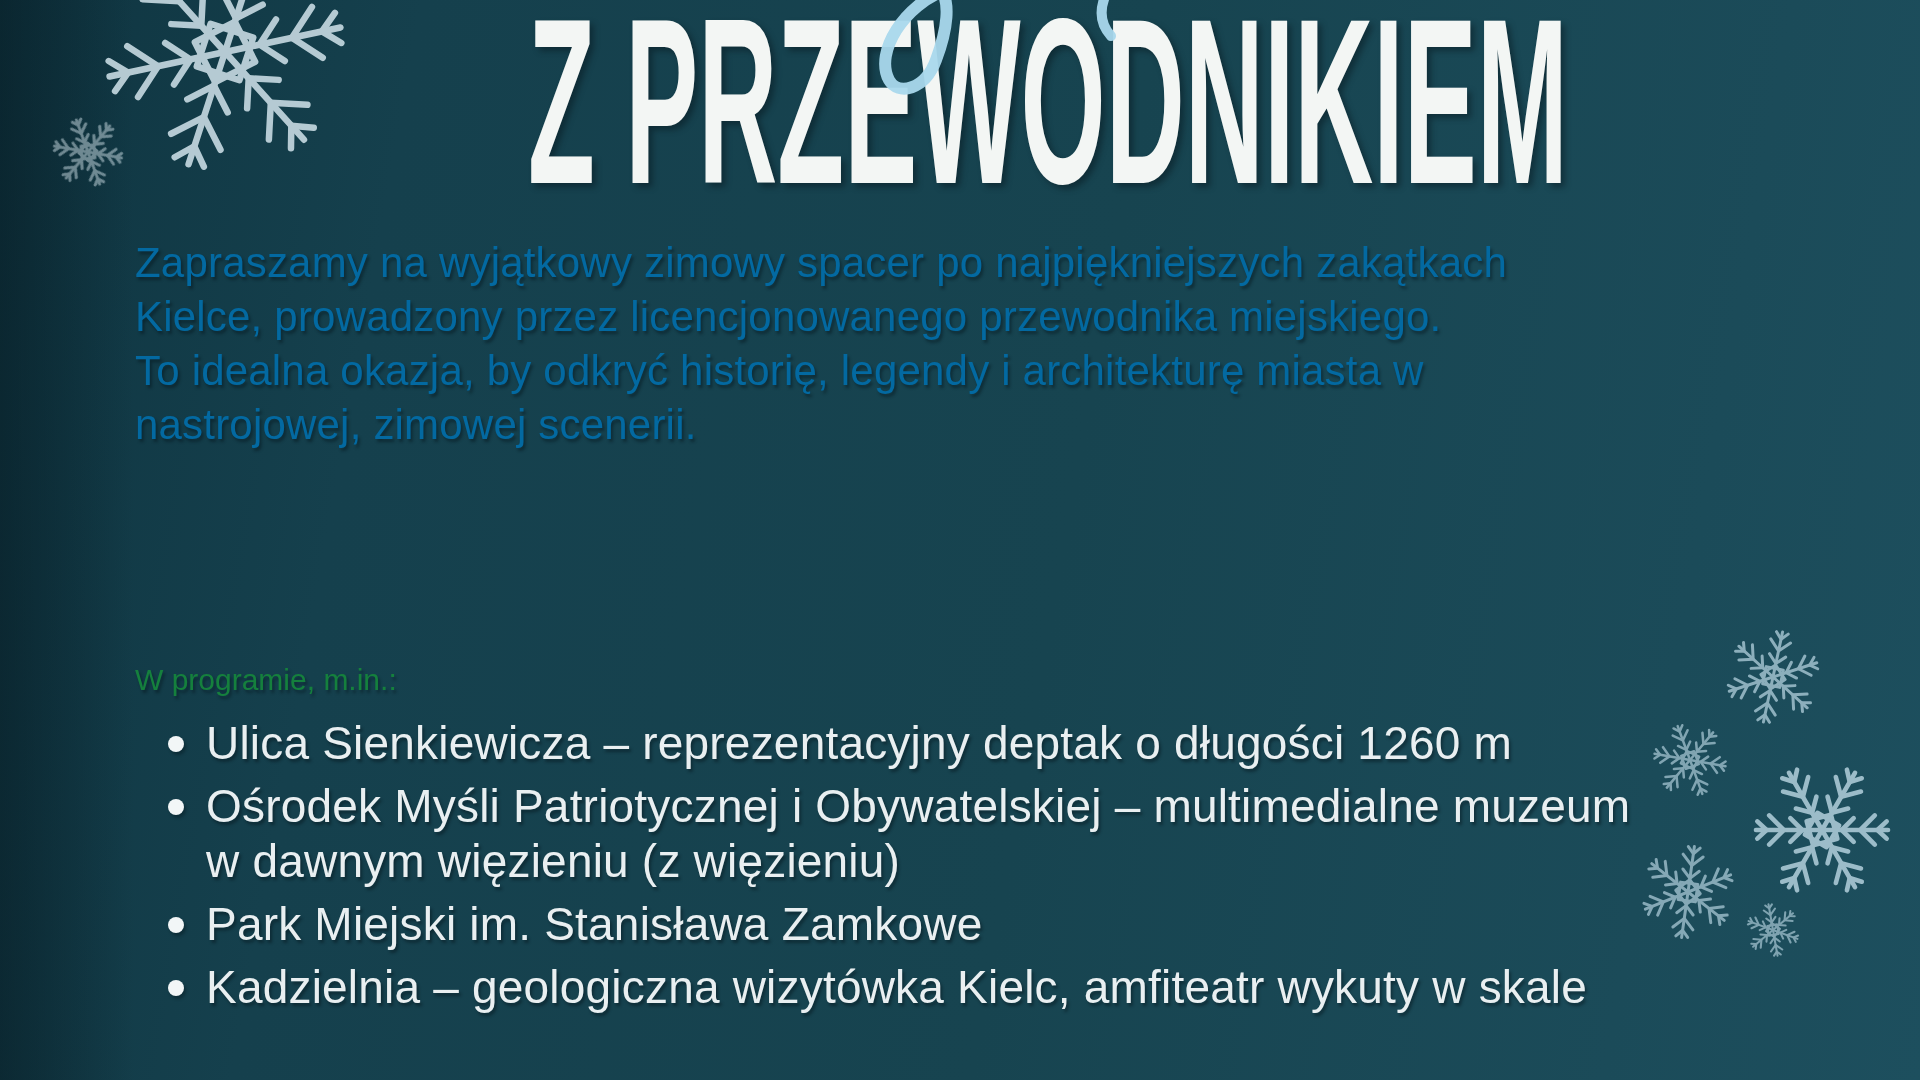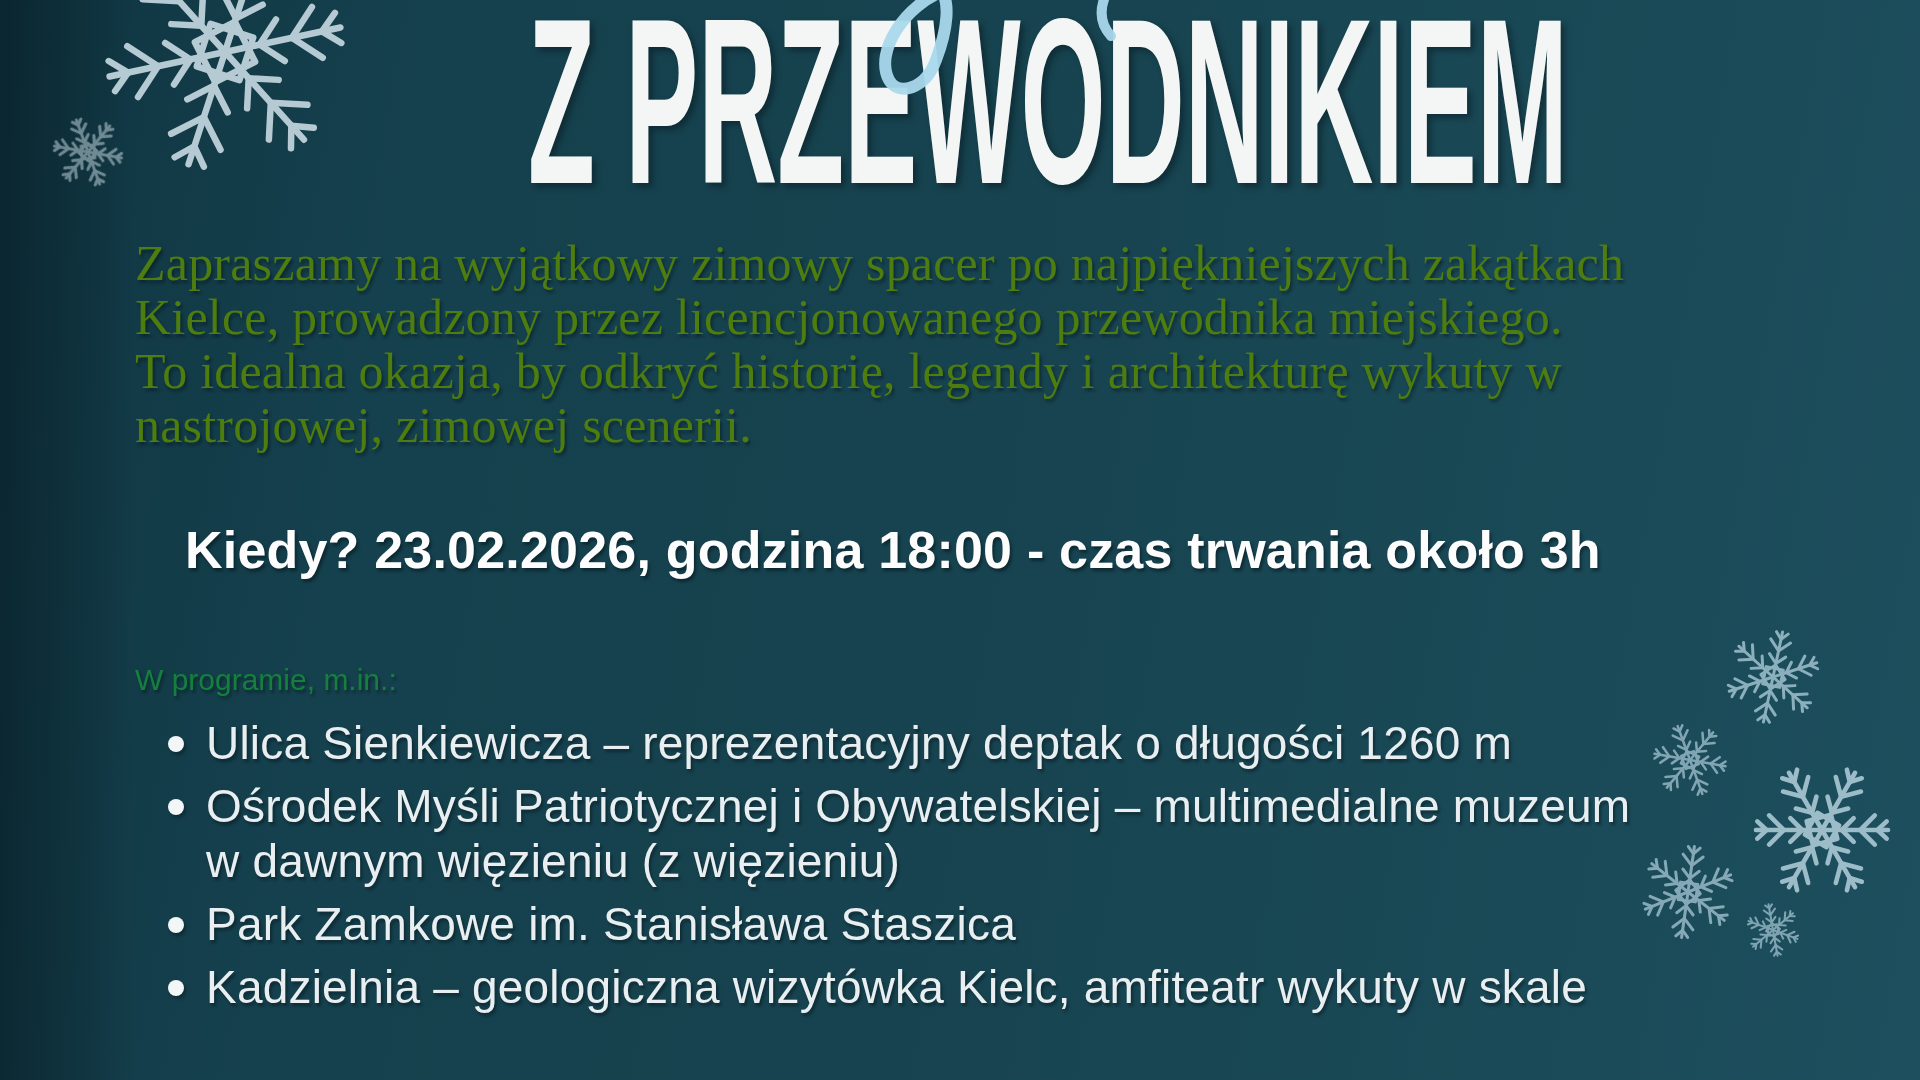--- a/index.html
+++ b/index.html
@@ -37,25 +37,24 @@
   .flourish-svg {
     position: absolute; left: 0; top: 0;
     z-index: 3;
     pointer-events: none;
   }
 
   .text-layer { position: absolute; inset: 0; z-index: 2; }
 
   .intro {
     position: absolute; left: 135px; top: 236px;
-    font-size: 50px; line-height: 54px;
-    color: #4d7c0f;
+    font-size: 42px; line-height: 54px;
+    color: #0369a1;
     text-shadow: 2px 3px 3px rgba(4,18,24,0.45);
     letter-spacing: 0.2px;
-    font-family: Liberation Serif, serif;
   }
   .intro .line { white-space: nowrap; }
 
   .when {
     position: absolute; left: 185px; top: 520px;
     font-size: 52px; line-height: 60px;
     font-weight: 700;
     color: #fdfdfd;
     white-space: nowrap;
     text-shadow: 2px 3px 3px rgba(4,18,24,0.5);
@@ -144,25 +143,24 @@
     <path stroke-width="12" d="M 946 -10 C 905 4 874 52 889 80 C 898 96 925 90 936 60 C 948 28 950 2 941 -10"></path>
     <path stroke-width="10" d="M 1106 -6 C 1099 10 1100 24 1111 36"></path>
   </g>
 </svg>
 
 <div class="text-layer">
 
   <div class="intro">
     <div class="line">Zapraszamy na wyjątkowy zimowy spacer po najpiękniejszych zakątkach</div>
     <div class="line">Kielce, prowadzony przez licencjonowanego przewodnika miejskiego.</div>
-    <div class="line">To idealna okazja, by odkryć historię, legendy i architekturę wykuty w</div>
+    <div class="line">To idealna okazja, by odkryć historię, legendy i architekturę miasta w</div>
     <div class="line">nastrojowej, zimowej scenerii.</div>
   </div>
 
-  <div class="when">Kiedy? 23.02.2026, godzina 18:00 - czas trwania około 3h</div>
 
   <div class="program-heading">W programie, m.in.:</div>
 
   <div class="program-list">
 
     <div class="program-item">
       <span class="bullet-dot"></span>
       <div class="item-lines">
         <div class="line">Ulica Sienkiewicza – reprezentacyjny deptak o długości 1260 m</div>
       </div>
@@ -174,21 +172,21 @@
       <span class="bullet-dot"></span>
       <div class="item-lines">
         <div class="line">Ośrodek Myśli Patriotycznej i Obywatelskiej – multimedialne muzeum</div>
         <div class="line">w dawnym więzieniu (z więzieniu)</div>
       </div>
     </div>
 
     <div class="program-item">
       <span class="bullet-dot"></span>
       <div class="item-lines">
-        <div class="line">Park Zamkowe im. Stanisława Staszica</div>
+        <div class="line">Park Miejski im. Stanisława Zamkowe</div>
       </div>
     </div>
 
     <div class="program-item">
       <span class="bullet-dot"></span>
       <div class="item-lines">
         <div class="line">Kadzielnia – geologiczna wizytówka Kielc, amfiteatr wykuty w skale</div>
       </div>
     </div>
 

